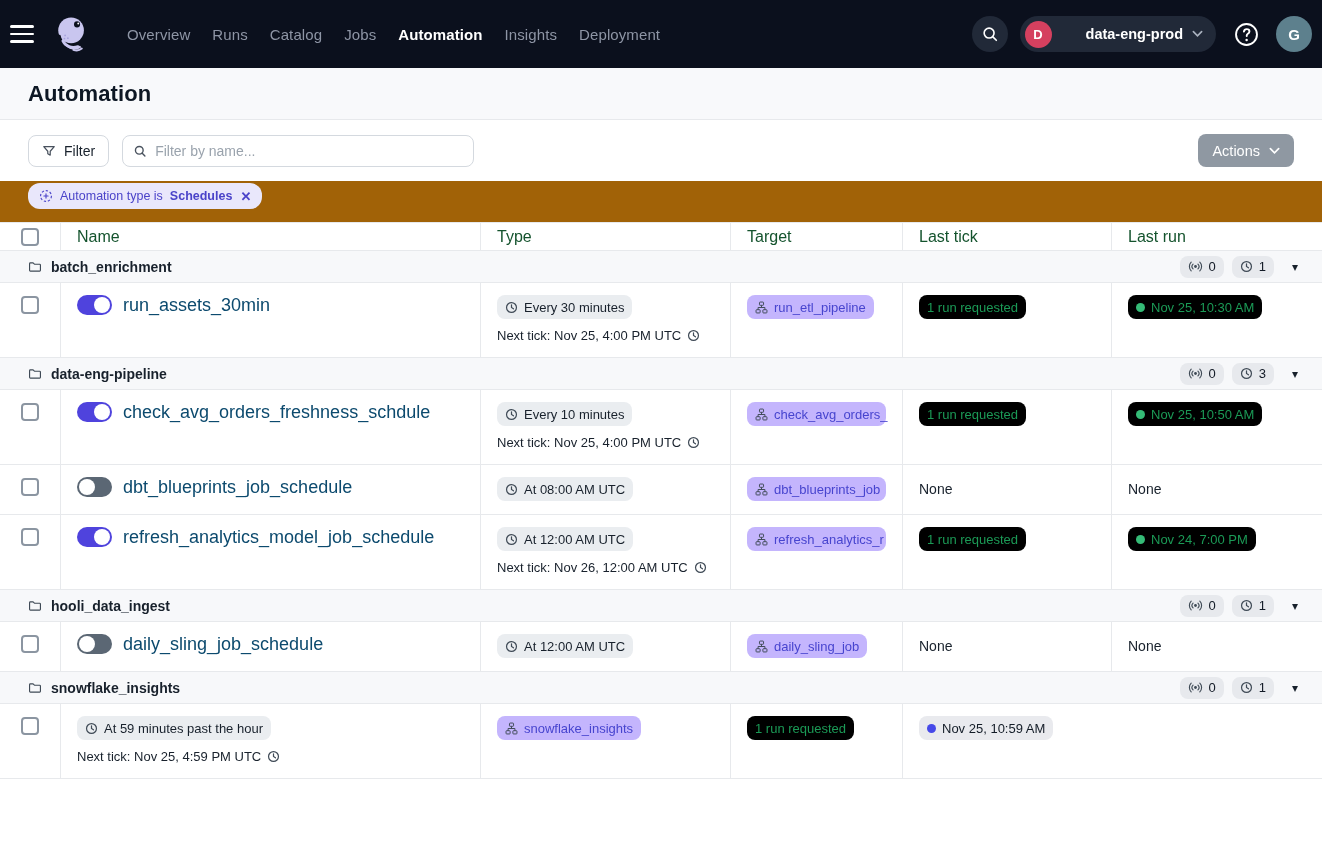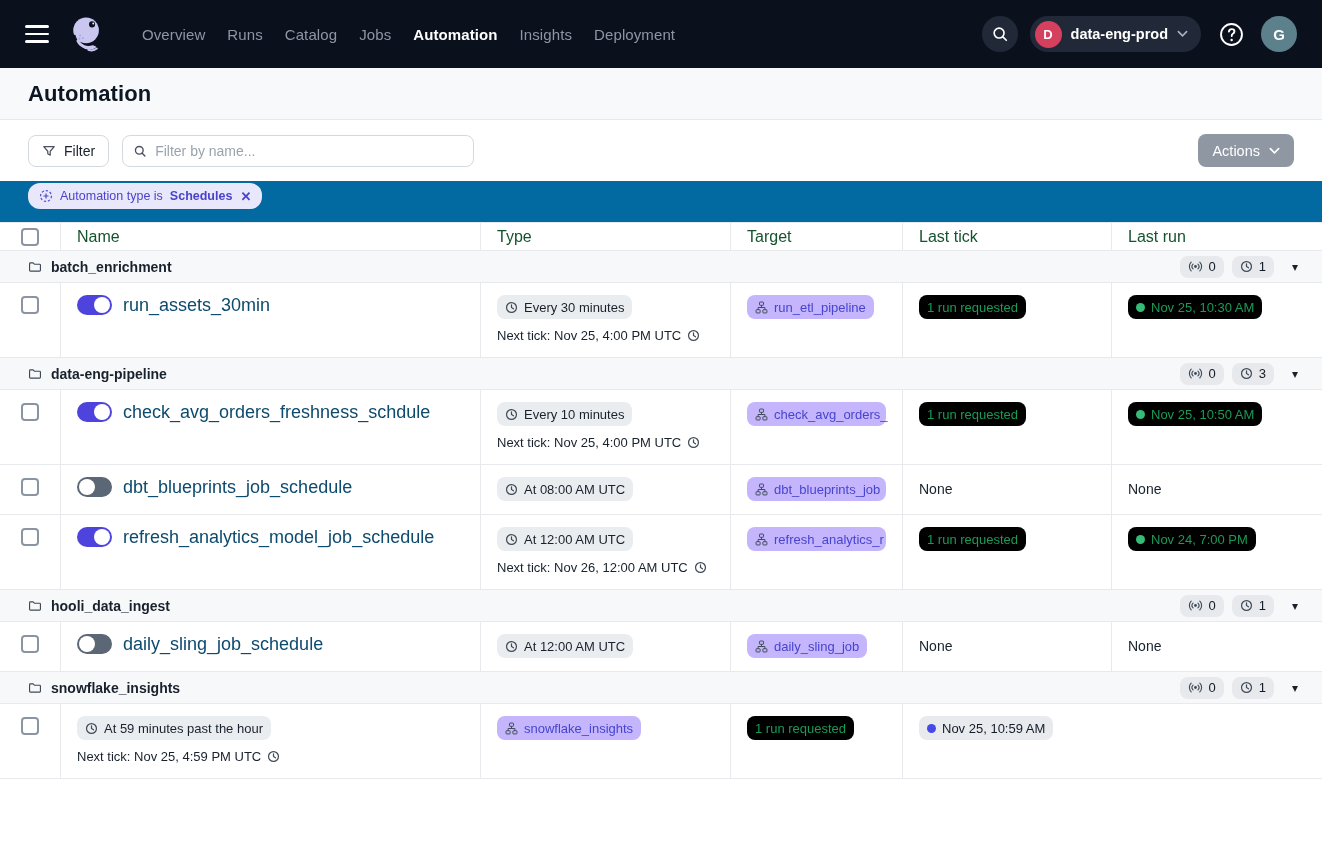--- a/index.html
+++ b/index.html
@@ -8,21 +8,21 @@
     font-family: "Liberation Sans", sans-serif;
     background: #ffffff;
     color: #18212c;
     overflow: hidden;
   }
   .screen { width:1322px; height:846px; background:#fff; }
 
   
   .topnav {
     height:68px; background:#0b101d; display:flex; align-items:center;
-    padding:0 25px; gap:8px;
+    padding:0 10px; gap:8px;
   }
   .hamburger { width:24px; display:flex; flex-direction:column; gap:5px; cursor:pointer; margin-right:8px;}
   .hamburger span { height:2.5px; background:#fff; border-radius:2px; }
   .logo { width:44px; height:48px; display:flex; align-items:center; margin-right:14px; cursor:pointer;}
   .nav-item {
     color:#8e95a5; font-size:15px; padding:0 11px; cursor:pointer; letter-spacing:.1px;
   }
   .nav-item.active { color:#fff; font-weight:700; }
   .nav-right { margin-left:auto; display:flex; align-items:center; gap:12px; }
   .nav-circle {
@@ -30,21 +30,21 @@
     display:flex; align-items:center; justify-content:center; cursor:pointer;
   }
   .ws-pill {
     height:36px; border-radius:18px; background:#212938; display:flex; align-items:center;
     gap:9px; padding:0 13px 0 5px; cursor:pointer;
   }
   .ws-badge {
     width:27px; height:27px; border-radius:50%; background:#d5405f; color:#fff;
     font-size:13px; font-weight:700; display:flex; align-items:center; justify-content:center;
   }
-  .ws-name { color:#fff; font-size:14.5px; font-weight:600; }
+  .ws-name { color:#fff; font-size:14.5px; font-weight:600;margin-left:25px; }
   .ws-chev { color:#aab2bf; display:flex; }
   .avatar { width:36px; height:36px; border-radius:50%; background:#5d808d; color:#fff;
     font-size:15px; font-weight:700; display:flex; align-items:center; justify-content:center; cursor:pointer;}
 
   
   .title-bar {
     height:52px; background:#f8f9fb; border-bottom:1px solid #e7e9ec;
     display:flex; align-items:center; padding:0 28px;
   }
   .title-bar h1 { font-size:22px; font-weight:600; color:#0d1724; letter-spacing:.1px; }
@@ -66,21 +66,21 @@
   }
   .search-box input::placeholder { color:#9aa3ad; }
   .sicon { color:#49525e; display:flex; }
   .btn-actions {
     margin-left:auto; height:33px; background:#8f98a2; color:#fff; border:none;
     border-radius:8px; display:inline-flex; align-items:center; gap:9px; padding:0 14px;
     font-size:14.5px; cursor:pointer; font-family:"Liberation Sans",sans-serif;
   }
 
   
-  .chip-row { padding:2px 32px 13px 28px; border-bottom:1px solid #e7e9ec; background:#0369a1; }
+  .chip-row { padding:2px 32px 13px 28px; border-bottom:1px solid #e7e9ec; background:#a16207; }
   .chip {
     display:inline-flex; align-items:center; gap:7px; background:#e9e7fb; border-radius:12px;
     height:26px; padding:0 11px; color:#4a43c9; font-size:12.5px; cursor:pointer;
   }
   .chip .chip-val { font-weight:700; }
   .chip .chip-x { font-weight:700; font-size:13px; cursor:pointer; margin-left:1px; }
   .chip-icon { display:flex; }
 
   
   .table { width:1322px; }

